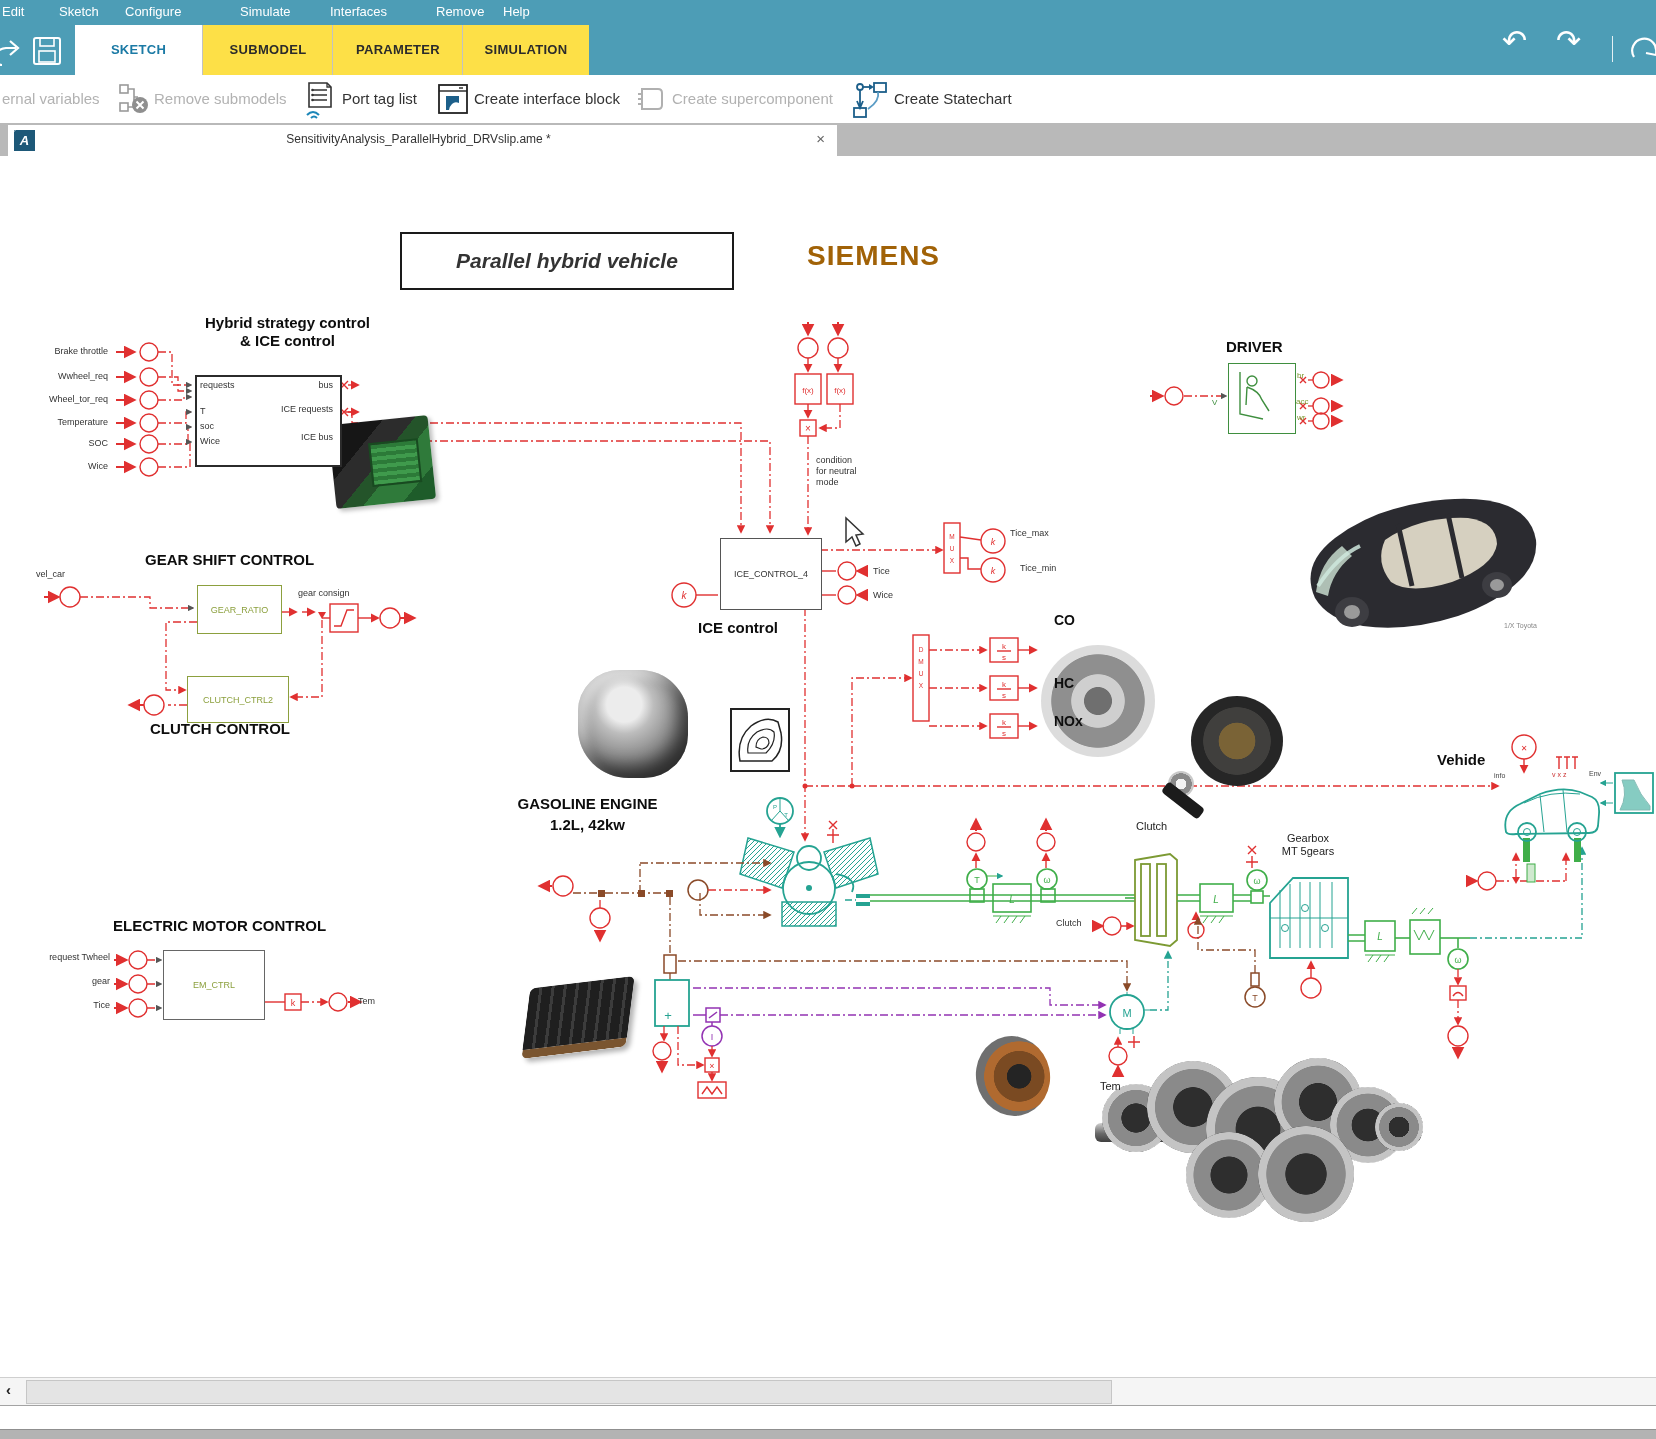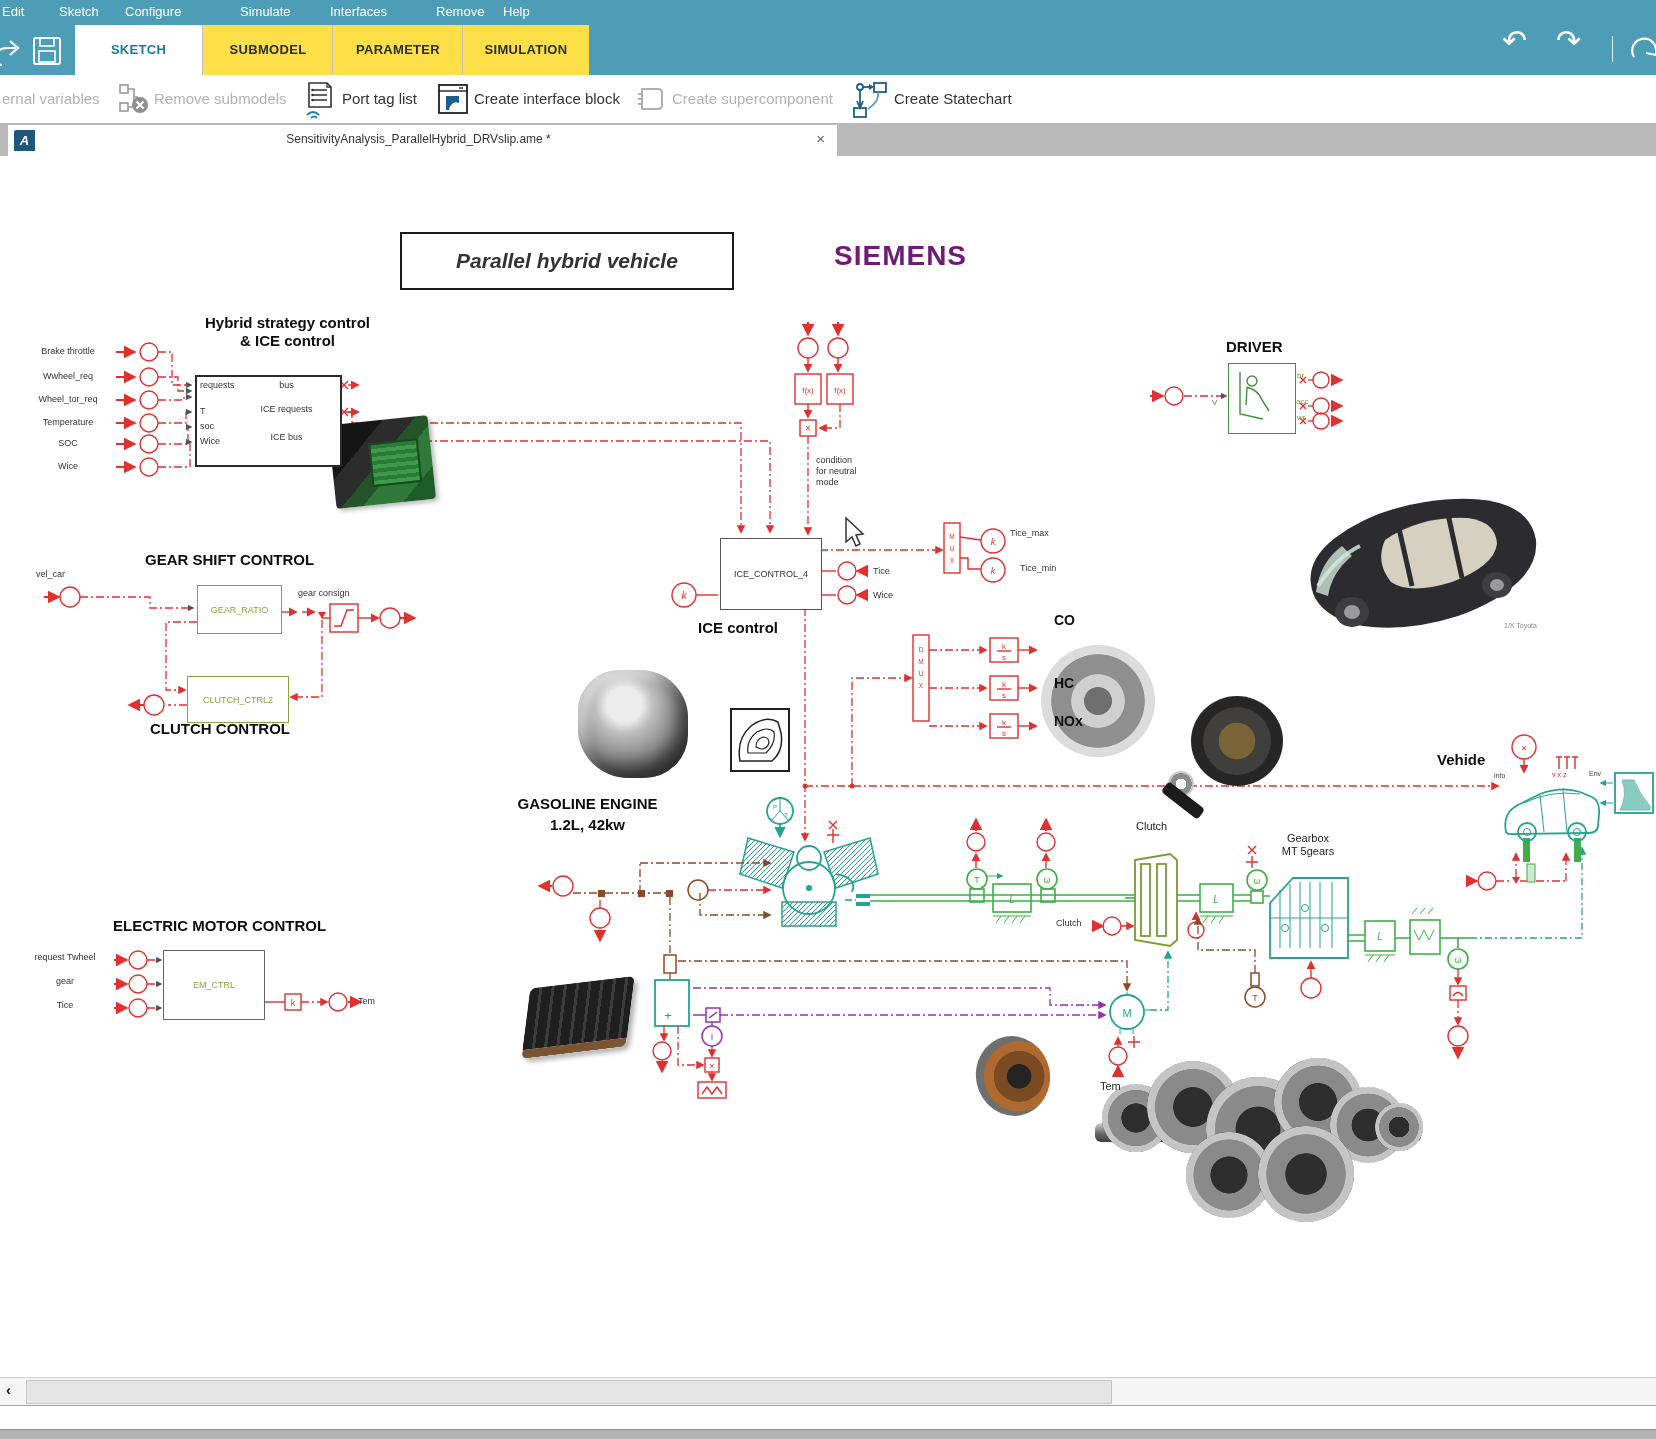--- a/index.html
+++ b/index.html
@@ -24,21 +24,21 @@
      background-image:linear-gradient(135deg,rgba(255,255,255,.35) 0 2px,transparent 2px)}
   #doctab .ttitle{position:absolute;left:0;right:8px;top:7px;text-align:center;font-size:12px;color:#333}
   #doctab .tclose{position:absolute;right:12px;top:5px;font-size:15px;color:#666}
   
   .lbl{position:absolute;white-space:nowrap;color:#111;z-index:5}
   .h15{font-weight:bold;font-size:15px;color:#0d0d0d}
   .h14{font-weight:bold;font-size:14px;color:#0d0d0d}
   .s9{font-size:9px;color:#333}
   .s8{font-size:8px}
   .s7{font-size:7px;color:#444}
-  .ra{text-align:center}
+  .ra{text-align:right}
   .blk{position:absolute;background:#fff;z-index:4;display:flex;align-items:center;
        justify-content:center;font-size:9px;color:#333;text-align:center}
   
   .photo{position:absolute;z-index:3}
   #pcb-photo{left:332px;top:420px;width:100px;height:84px;transform:rotate(-6deg);
      background:linear-gradient(135deg,#161616 0 30%,#2c2c2c 30% 48%,#24542a 48% 60%,#2f7a3a 60% 82%,#1e5c2a 82%);
      border-radius:4px;box-shadow:3px 3px 4px rgba(0,0,0,.25)}
   #pcb-photo:after{content:"";position:absolute;left:38px;top:22px;width:46px;height:40px;
      background:repeating-linear-gradient(0deg,#3f9a4c 0 4px,#2c7a38 4px 8px);border:2px solid #184a20}
   #engine-photo{left:578px;top:670px;width:110px;height:108px;border-radius:38% 44% 40% 46%;
@@ -435,21 +435,21 @@
     <path class="r2" d="M1118,1074 L1118,1067" marker-end="url(#aR)"></path>
     <path class="r" d="M1128,1042 L1140,1042 M1134,1036 L1134,1048" stroke-width="1.2"></path>
   </g>
 
   <path d="M846,518 L846,542 L852,537 L856,546 L860,544 L856,535 L863,534 Z" fill="#fff" stroke="#333" stroke-width="1.5"></path>
 </svg>
 
 <div class="blk" id="title-box" style="left:400px;top:232px;width:330px;height:54px;border:2px solid #1a1a1a">
   <span style="font-size:21px;font-weight:bold;font-style:italic">Parallel hybrid vehicle</span>
 </div>
-<div class="lbl" style="left:834px;top:240px;font-size:28px;font-weight:bold;letter-spacing:1px;color:#701a75">SIEMENS</div>
+<div class="lbl" style="left:807px;top:240px;font-size:28px;font-weight:bold;letter-spacing:1px;color:#a16207">SIEMENS</div>
 
 <div class="lbl h15" style="left:180px;top:314px;width:215px;text-align:center;line-height:18px">
   <div>Hybrid strategy control</div>
   <div>&amp; ICE control</div>
 </div>
 <div class="blk" style="left:195px;top:375px;width:143px;height:88px;border:2px solid #2b2b2b"></div>
 <div class="lbl s9" style="left:200px;top:380px">requests</div>
 <div class="lbl s9" style="left:200px;top:406px">T</div>
 <div class="lbl s9" style="left:200px;top:421px">soc</div>
 <div class="lbl s9" style="left:200px;top:436px">Wice</div>

